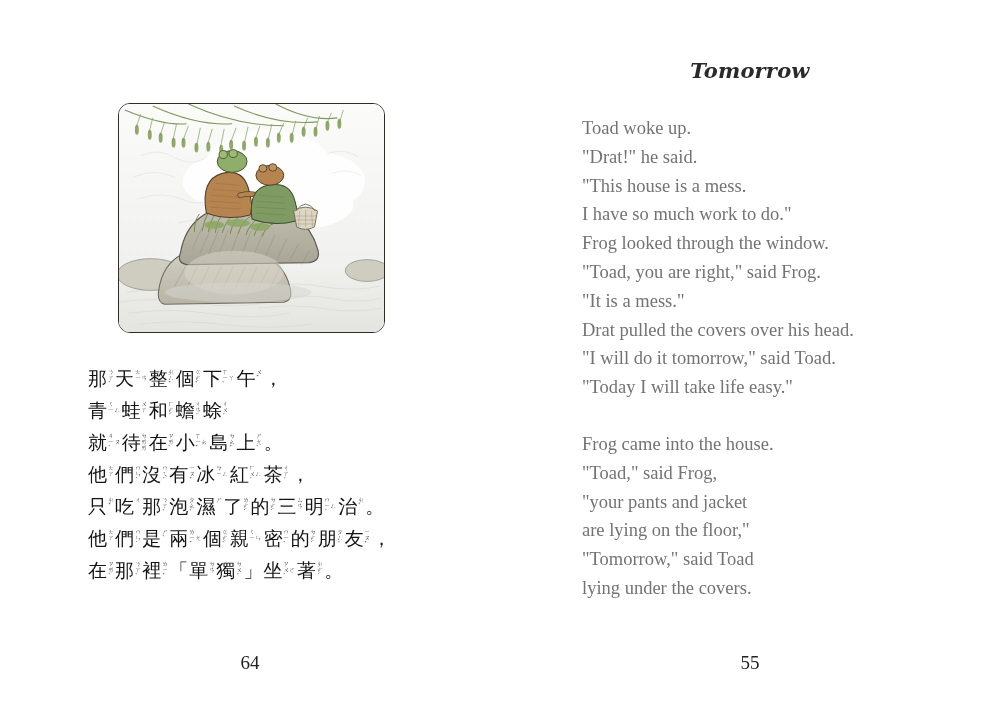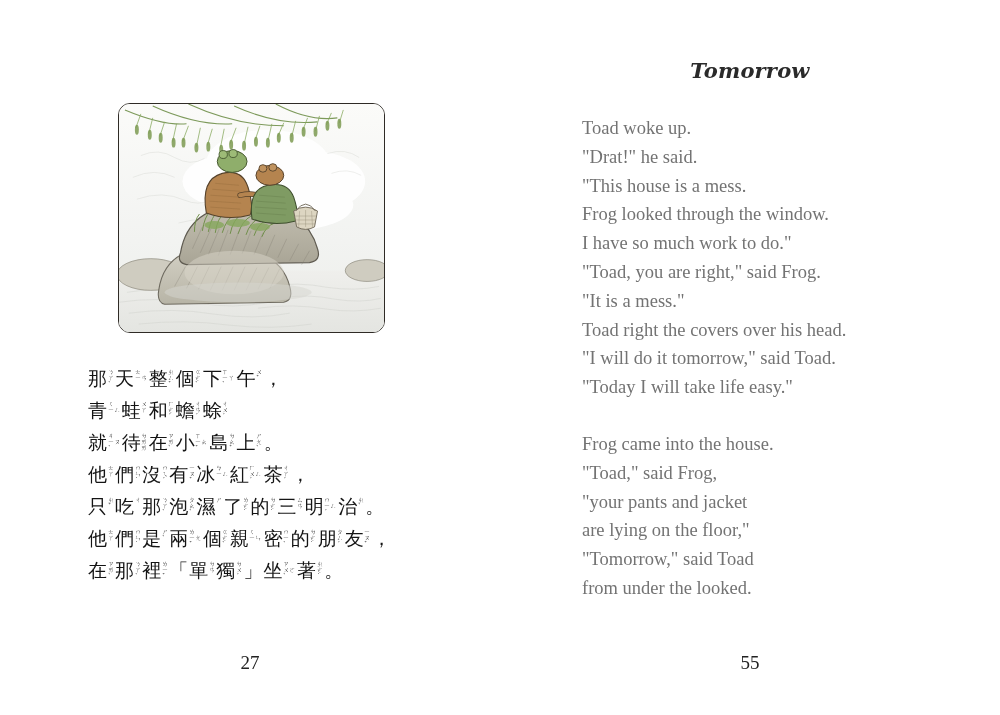--- a/index.html
+++ b/index.html
@@ -746,43 +746,43 @@
             <span class="cn-ruby">
               <span>ㄓ</span>
               <span>ㄜ</span>
               <span>˙</span>
             </span>
           </span>
           <span class="cn-punct">。</span>
         </div>
       </div>
 
-    <div class="folio">27</div>
+    <div class="folio">64</div>
   </div>
 
   <div class="page">
 
     <div id="story-title">Tomorrow</div>
 
     <div id="english-block">
         <div class="en-line">Toad woke up.</div>
         <div class="en-line">"Drat!" he said.</div>
         <div class="en-line">"This house is a mess.</div>
+        <div class="en-line">I have so much work to do."</div>
         <div class="en-line">Frog looked through the window.</div>
-        <div class="en-line">I have so much work to do."</div>
         <div class="en-line">"Toad, you are right," said Frog.</div>
         <div class="en-line">"It is a mess."</div>
-        <div class="en-line">Toad right the covers over his head.</div>
+        <div class="en-line">Drat pulled the covers over his head.</div>
         <div class="en-line">"I will do it tomorrow," said Toad.</div>
         <div class="en-line">"Today I will take life easy."</div>
         <div class="en-gap"></div>
         <div class="en-line">Frog came into the house.</div>
         <div class="en-line">"Toad," said Frog,</div>
         <div class="en-line">"your pants and jacket</div>
         <div class="en-line">are lying on the floor,"</div>
         <div class="en-line">"Tomorrow," said Toad</div>
-        <div class="en-line">from under the looked.</div>
+        <div class="en-line">lying under the covers.</div>
       </div>
 
     <div class="folio">55</div>
   </div>
 
 </div>
 
 </body></html>

